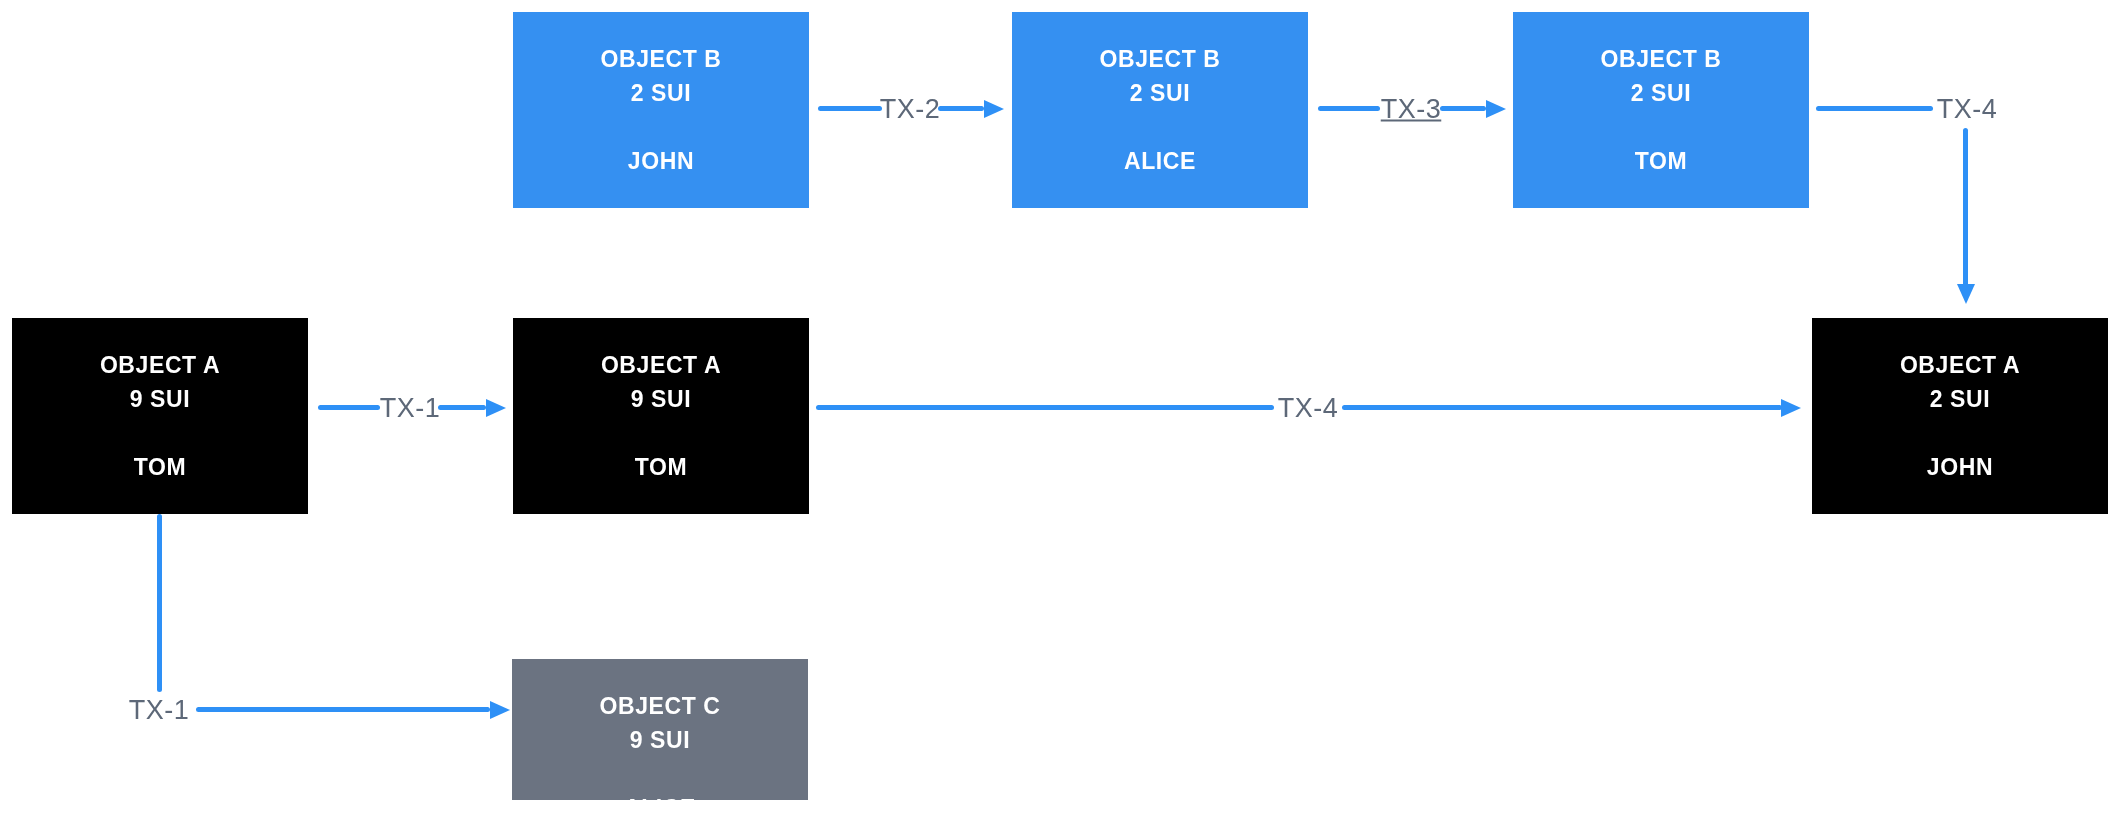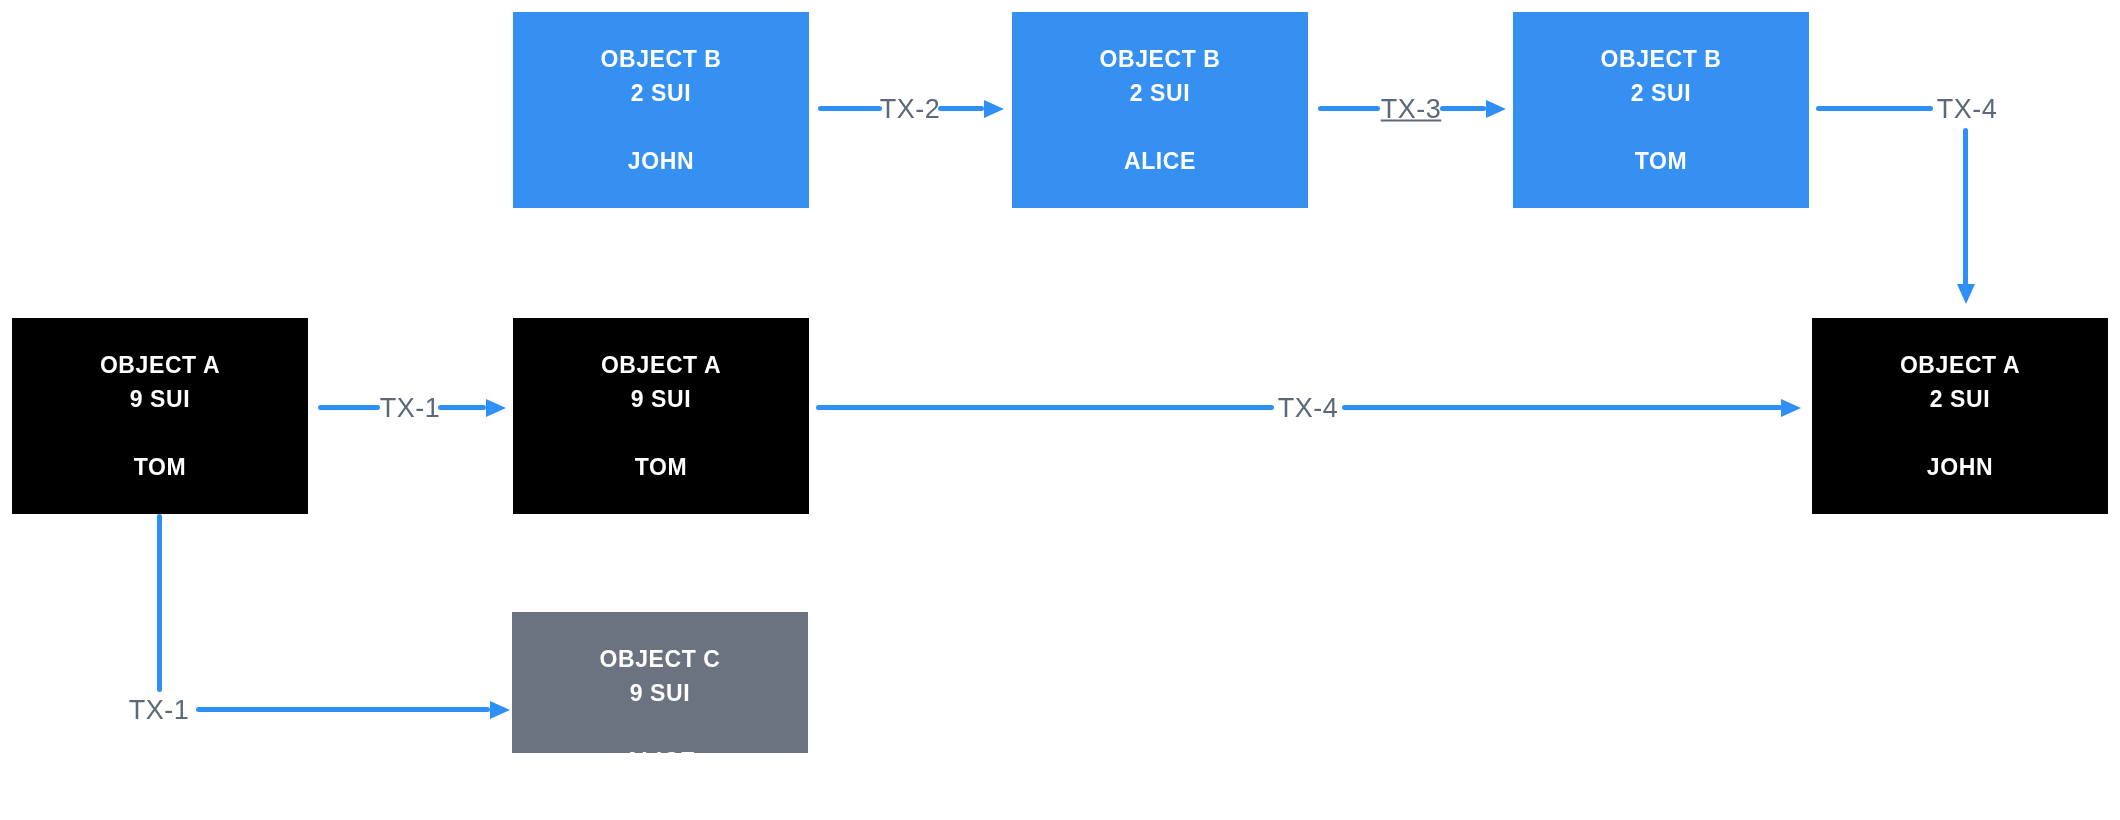--- a/index.html
+++ b/index.html
@@ -31,21 +31,21 @@
     text-align: center;
     color: var(--node-text, #ffffff);
     font-size: 23px;
     font-weight: 700;
     letter-spacing: 0.6px;
     line-height: 34px;
   }
   .node .owner { margin-top: 34px; }
   .node.blue  { background: var(--object-b-fill, #3590F1); }
   .node.black { background: var(--object-a-fill, #000000); margin-top: 7px; }
-  .node.gray  { background: var(--object-c-fill, #6B7381); height: 141px; }
+  .node.gray  { background: var(--object-c-fill, #6B7381); height: 141px; margin-top: 47px; }
 
   
   .h-line {
     position: absolute;
     height: 5px;
     border-radius: 3px;
     background: var(--arrow, #2E90F6);
   }
   .v-line {
     position: absolute;

